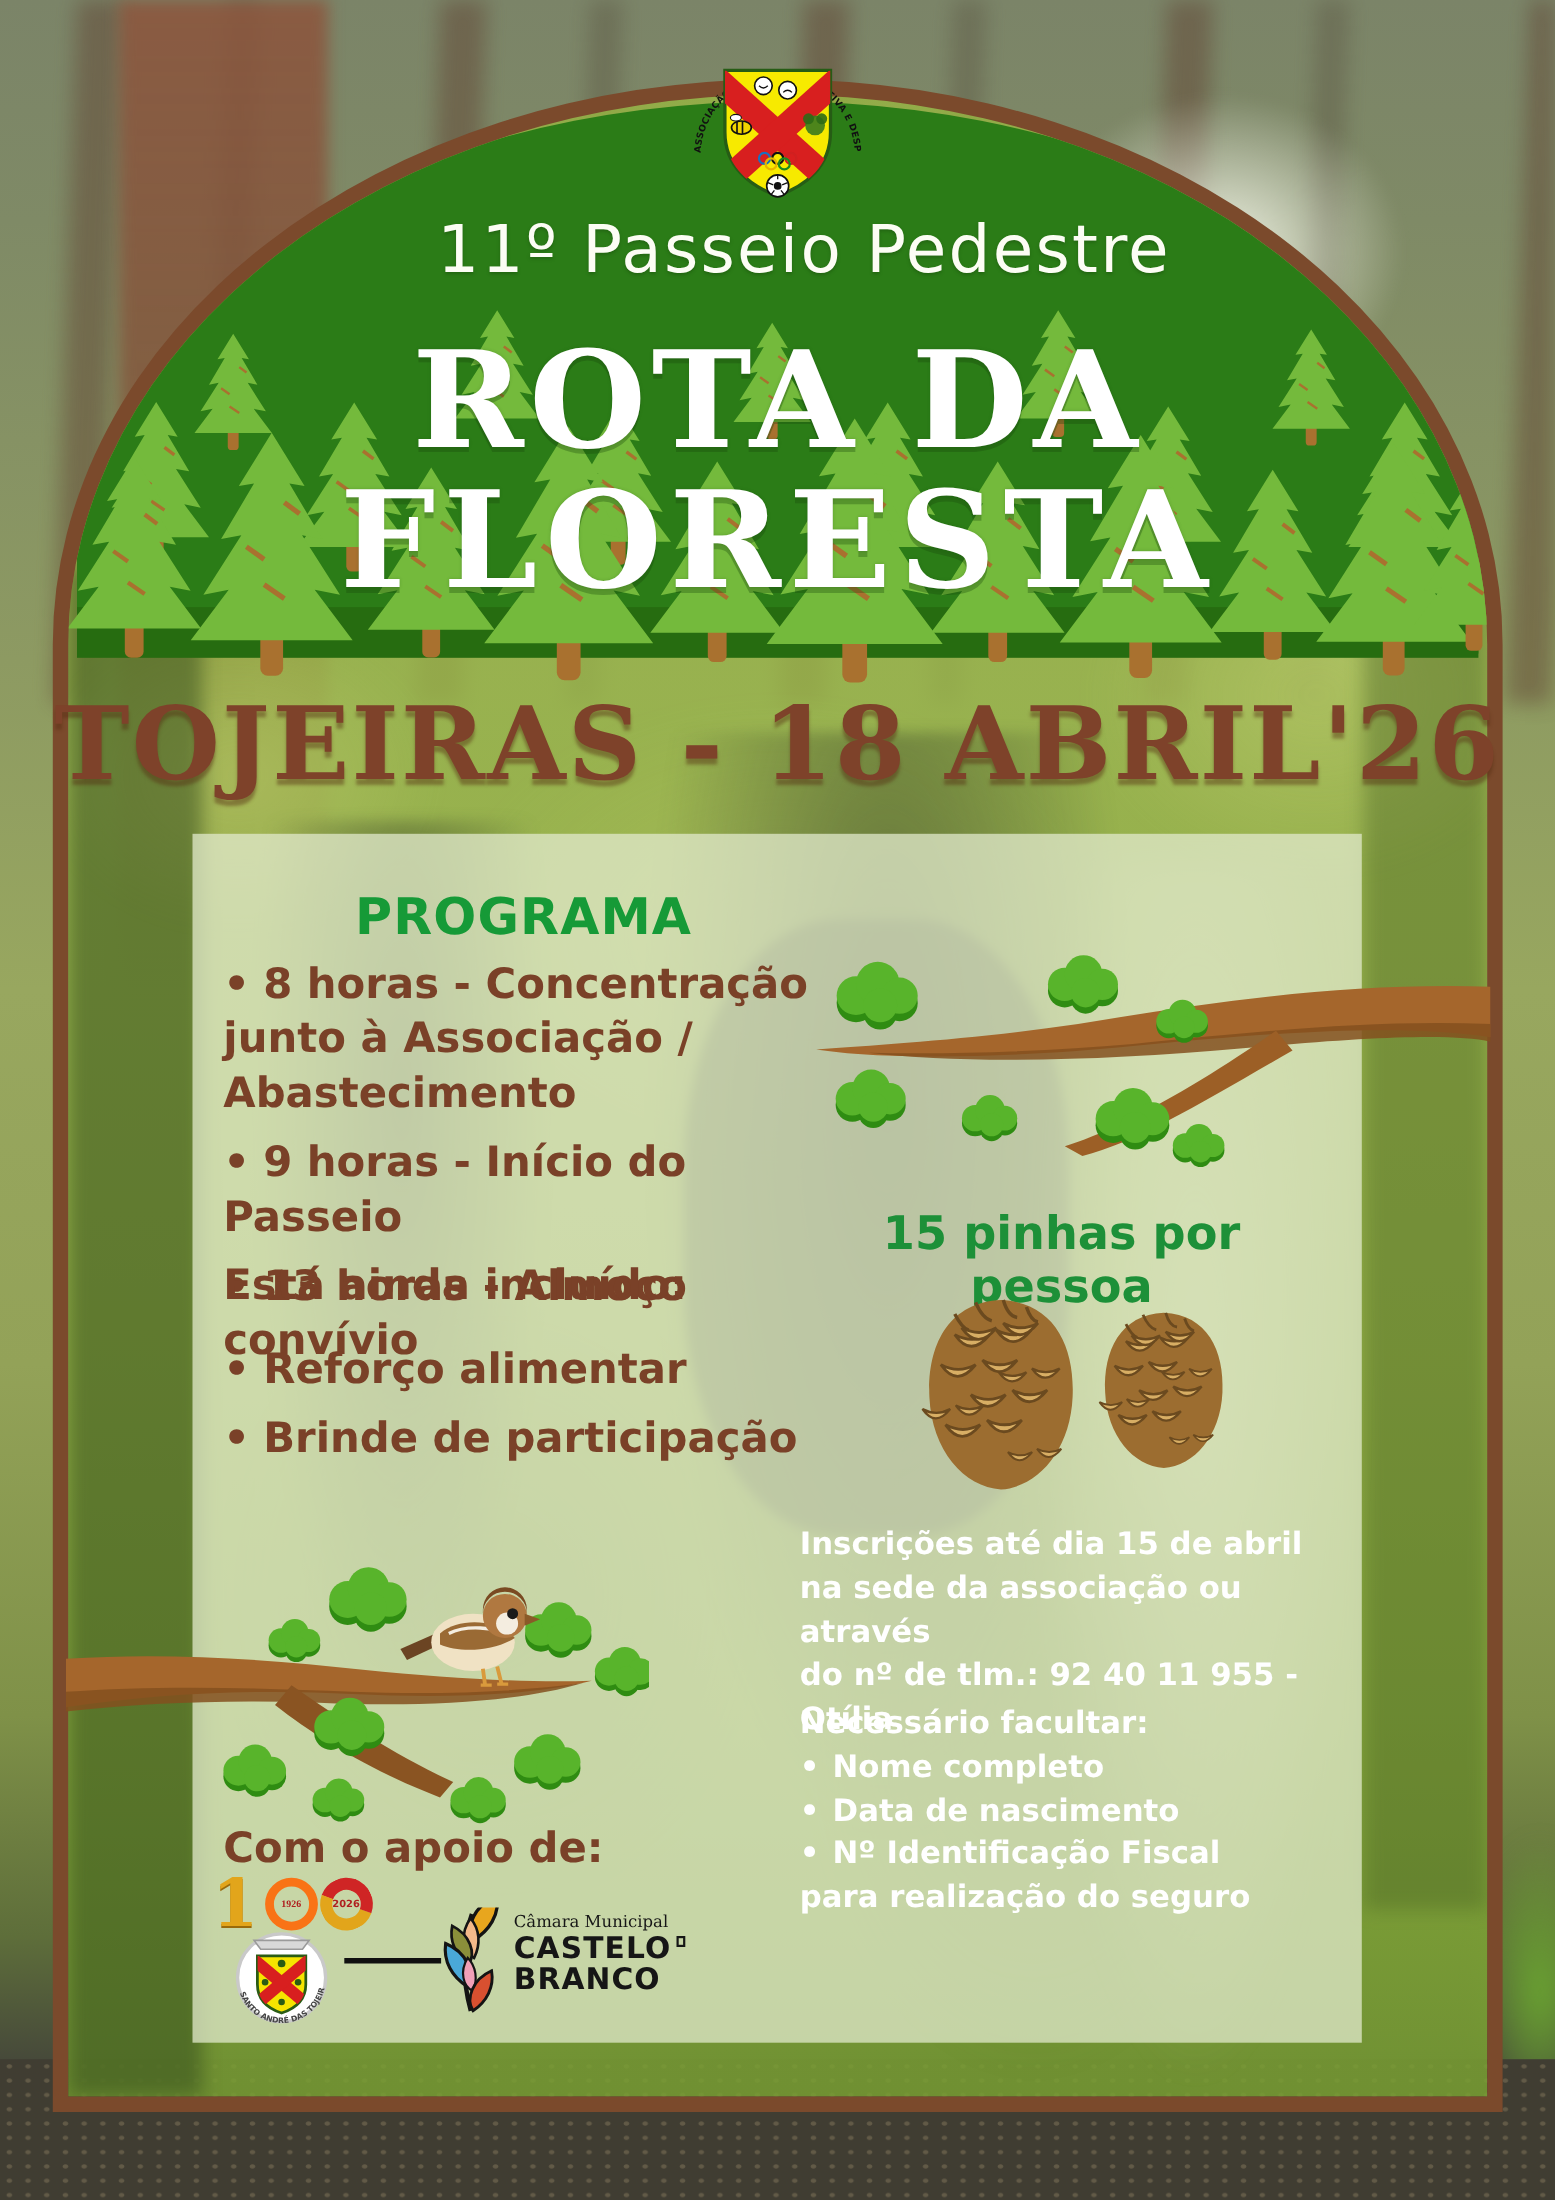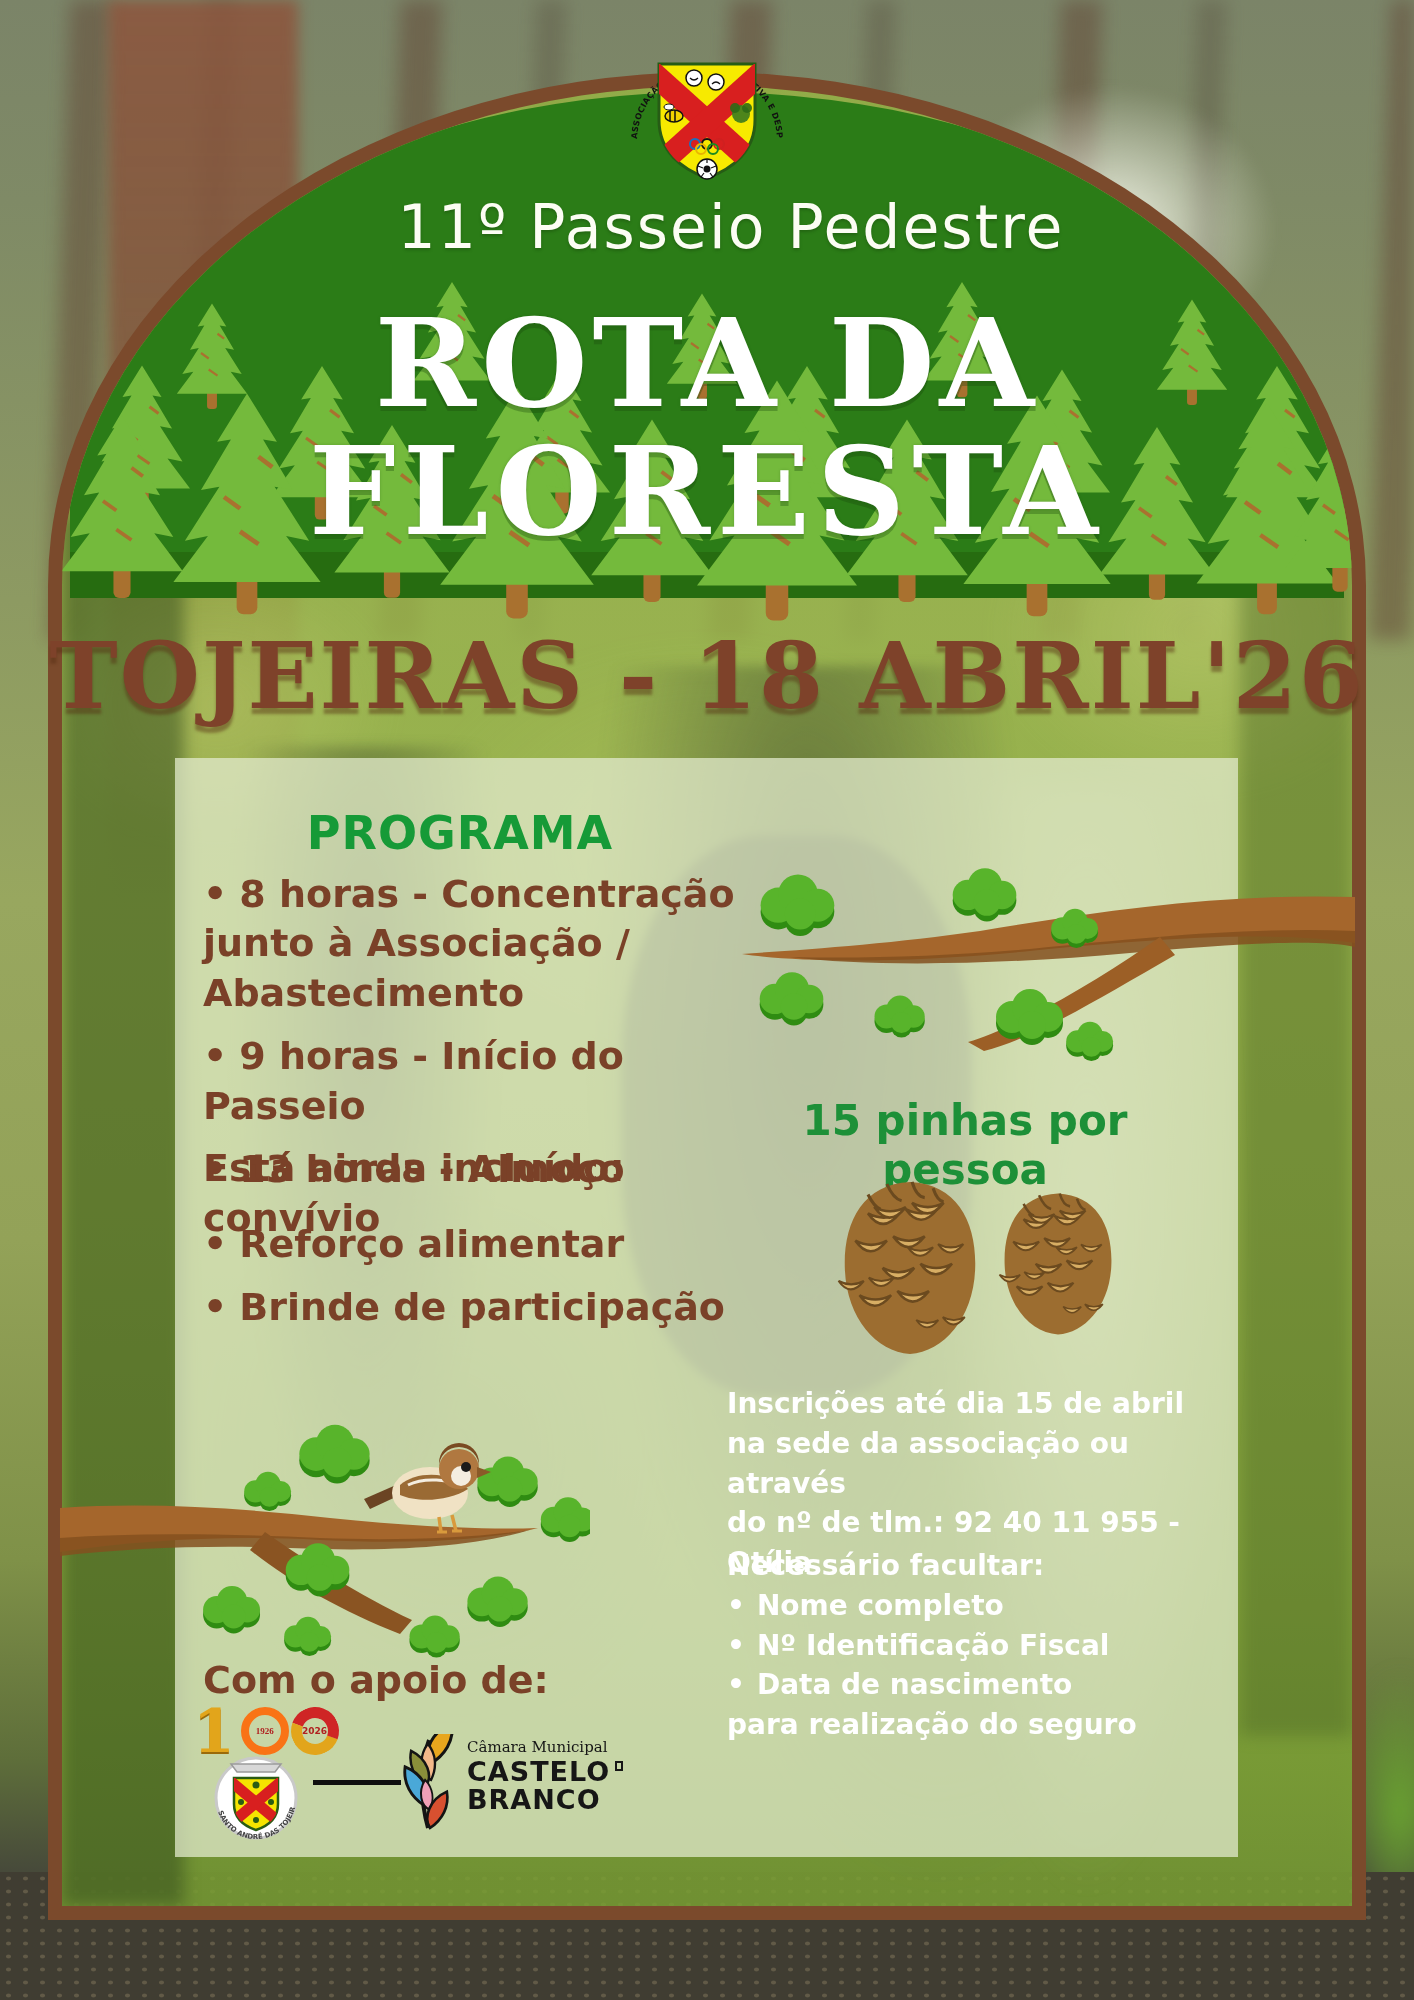--- a/index.html
+++ b/index.html
@@ -157,21 +157,21 @@
     </svg>
   </div>
 
   <div class="center-text subtitle">11º Passeio Pedestre</div>
   <div class="center-text main-title title1">ROTA DA</div>
   <div class="center-text main-title title2">FLORESTA</div>
   <div class="center-text eventline">TOJEIRAS - 18 ABRIL'26</div>
 
   <div class="panel">
 
-    <div class="abs h-green" style="left:0;top:48px;width:570px;text-align:center;">PROGRAMA</div>
+    <div class="abs h-green" style="left:16px;top:48px;width:570px;text-align:center;">PROGRAMA</div>
 
     <div class="abs body-brown" style="left:28px;top:112px;width:585px;">
       <div class="li"><span class="blt">•</span><span>8 horas - Concentração junto à Associação / Abastecimento</span></div>
       <div class="li"><span class="blt">•</span><span>9 horas - Início do Passeio</span></div>
       <div class="li"><span class="blt">•</span><span>13 horas - Almoço convívio</span></div>
     </div>
 
     <div class="abs body-brown" style="left:28px;top:386px;">Está ainda incluído:</div>
     <div class="abs body-brown" style="left:28px;top:462px;width:560px;">
       <div class="li"><span class="blt">•</span><span>Reforço alimentar</span></div>
@@ -204,22 +204,22 @@
 
     <div class="abs body-brown-sm" style="left:552px;top:626px;width:505px;">
       <div>Inscrições até dia 15 de abril</div>
       <div>na sede da associação ou através</div>
       <div>do nº de tlm.: 92 40 11 955 - Otília</div>
     </div>
 
     <div class="abs body-brown-sm" style="left:552px;top:788px;width:505px;">
       <div>Necessário facultar:</div>
       <div><span class="blt">•</span><span>Nome completo</span></div>
+      <div><span class="blt">•</span><span>Data de nascimento</span></div>
       <div><span class="blt">•</span><span>Nº Identificação Fiscal</span></div>
-      <div><span class="blt">•</span><span>Data de nascimento</span></div>
       <div>para realização do seguro</div>
     </div>
 
     <div class="abs support" style="left:28px;top:900px;">Com o apoio de:</div>
 
     <div class="centenary">
       <span class="num1">1</span>
       <div class="ring ring-a">
           <span>1926</span>
         </div>

